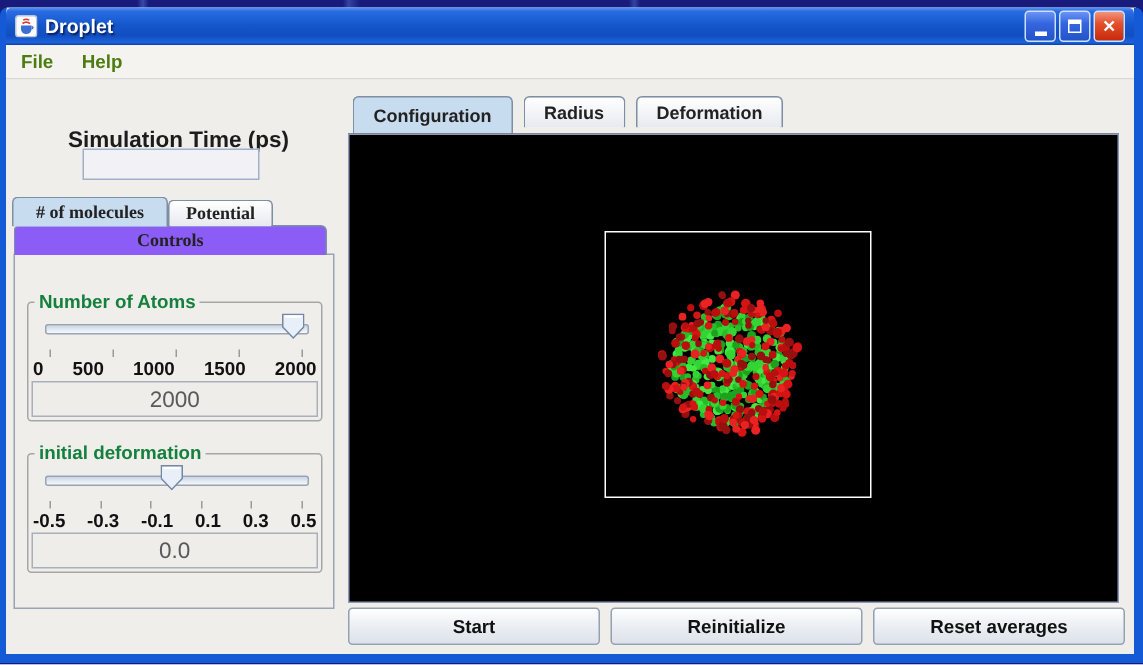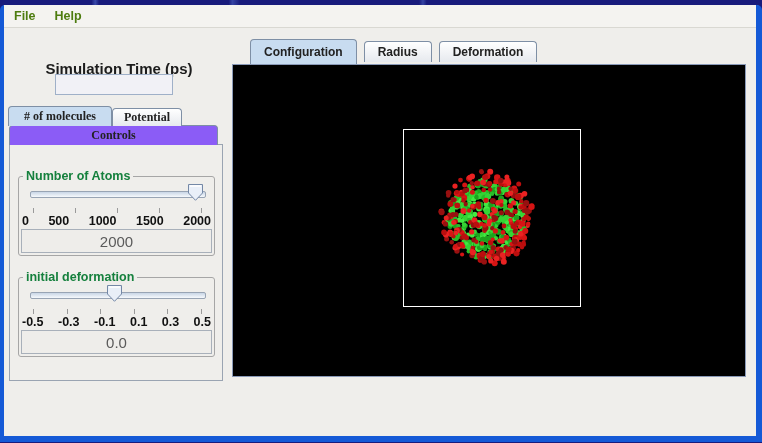--- a/index.html
+++ b/index.html
@@ -47,40 +47,61 @@
   .slider-track { position:absolute; left:0; right:0; top:8px; height:7px; border:1px solid #98a4b4; border-radius:2px;
     background:linear-gradient(#c9d6e6,#f6f9fc); }
   .slider-thumb { position:absolute; top:1px; width:15px; height:17px; }
   .ticks-row { position:absolute; left:14px; right:12px; top:31px; height:5px; display:flex; justify-content:space-between; }
   .tick { width:1px; height:5px; background:#9a9a9a; }
   .ticklabels-row { position:absolute; left:3px; right:3px; top:37px; display:flex; justify-content:space-between; }
   .ticklabel { font-weight:bold; font-size:12.5px; color:#111; }
   .value-field { position:absolute; left:2px; right:2px; bottom:2px; height:24px; border:1px solid #a8b0ba;
     background:#eeedea; color:#5a5a5a; font-size:15px; text-align:center; width:auto; font-family:"Liberation Sans",sans-serif; }
   
-  #right-tab-bar { position:absolute; left:246px; top:11px; height:25px; display:flex; align-items:center; }
+  #right-tab-bar { position:absolute; left:231px; top:11px; height:25px; display:flex; align-items:flex-start; }
   .rtab { height:21px; margin-right:7px; padding:0 13px; border:1px solid #7e8fa5; border-bottom:none; border-radius:4px 4px 0 0;
     background:linear-gradient(#ffffff,#e6e9ee); font-weight:bold; font-size:12px; color:#222; display:flex; align-items:center; }
   .rtab.selected { height:25px; background:#c8dcf0; }
   #sim-canvas { position:absolute; left:228px; top:36px; width:514px; height:313px; background:#000; border:1px solid #8a9ab8; }
   #cell-box { position:absolute; border:1px solid #fff; }
   #droplet-svg { position:absolute; left:0; top:0; }
   #action-row { position:absolute; left:228px; top:352px; width:518px; height:25px; display:flex; justify-content:space-between; }
   .jbutton { width:168px; height:25px; border:1px solid #93a1b1; border-radius:3px;
     background:linear-gradient(180deg,#ffffff 0%,#eef1f5 40%,#dde2ea 100%);
     font-weight:bold; font-size:12.5px; color:#111; font-family:"Liberation Sans",sans-serif; }
 </style>
 </head>
 <body>
 
 <div id="screen">
   <div id="backdrop-strip"></div>
 
   <div id="window">
 
+    <div id="titlebar">
+      <svg id="title-icon" viewBox="0 0 15 15">
+        <rect x="0.5" y="0.5" width="14" height="14" rx="2" fill="#fdfdfd" stroke="#b9c6da"></rect>
+        <path d="M4 7 h7 v2.5 a3.5 3.2 0 0 1 -7 0 z" fill="#3b6fd4"></path>
+        <path d="M11 7.6 q2 .4 0 1.8" stroke="#3b6fd4" fill="none" stroke-width="1"></path>
+        <path d="M5 5.6 q2.5 -1.8 5 0" stroke="#d43b2a" fill="none" stroke-width="1.2"></path>
+        <path d="M5.5 3.4 q2 -1.2 4 0" stroke="#d43b2a" fill="none" stroke-width="1"></path>
+      </svg>
+      <span id="title-text">Droplet</span>
+      <div id="titlebar-controls">
+        <div class="tbtn blue">
+            <div class="glyph-min"></div>
+          </div>
+        <div class="tbtn blue">
+            <div class="glyph-max"></div>
+          </div>
+        <div class="tbtn red">
+            <span>✕</span>
+          </div>
+      </div>
+    </div>
 
     <div id="menubar">
       <span class="menu-item">File</span>
       <span class="menu-item">Help</span>
     </div>
 
     <div id="content">
 
       <div id="sim-time-label" class="blabel">Simulation Time (ps)</div>
       <input id="sim-time-field" readonly="" value="" style="">
@@ -732,16 +753,21 @@
             <circle cx="287.6" cy="142.5" r="2.1" fill="#bb0e0e"></circle>
             <circle cx="267.8" cy="115.4" r="2.7" fill="#971010"></circle>
             <circle cx="287.9" cy="168.7" r="2.8" fill="#ea2222"></circle>
             <circle cx="220.1" cy="134.7" r="2.6" fill="#971010"></circle>
             <circle cx="230.1" cy="181.5" r="2.3" fill="#d51414"></circle>
             <circle cx="292.3" cy="166.1" r="3.0" fill="#d51414"></circle>
             <circle cx="231.9" cy="125.7" r="2.6" fill="#971010"></circle>
           </svg>
       </div>
 
+      <div id="action-row">
+          <button class="jbutton">Start</button>
+          <button class="jbutton">Reinitialize</button>
+          <button class="jbutton">Reset averages</button>
+        </div>
 
     </div>
   </div>
 </div>
 
 </body></html>

